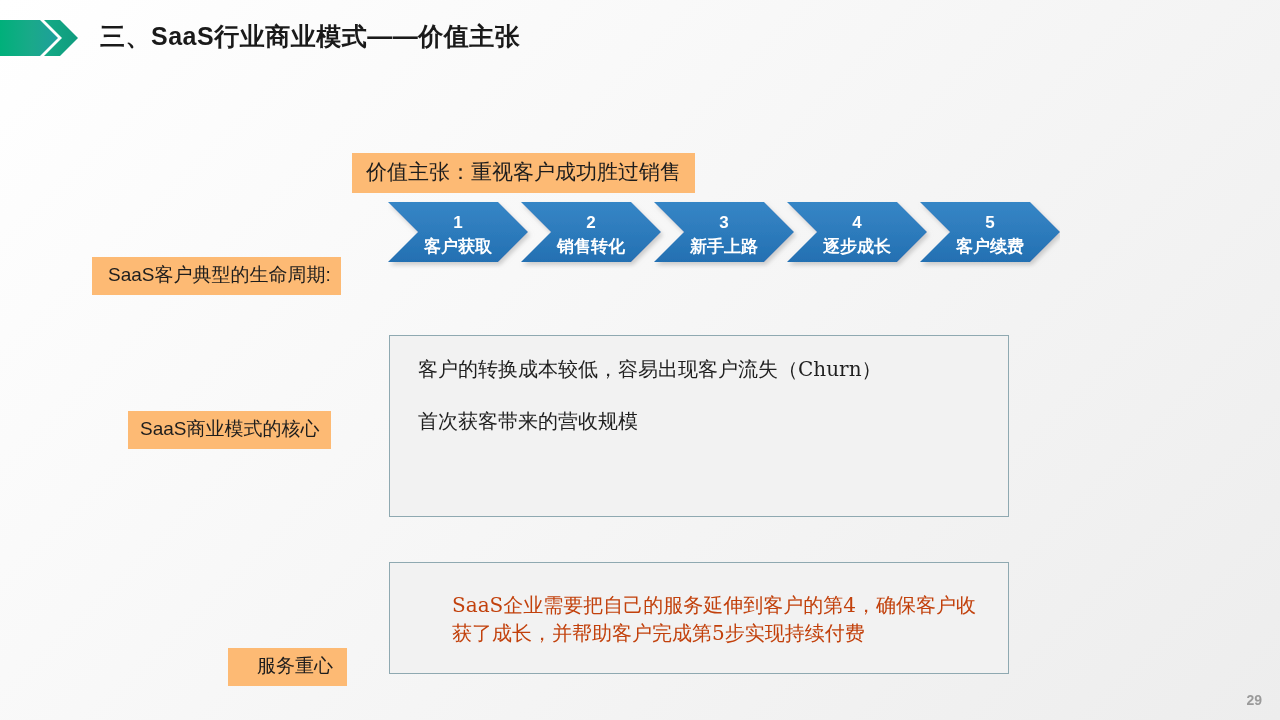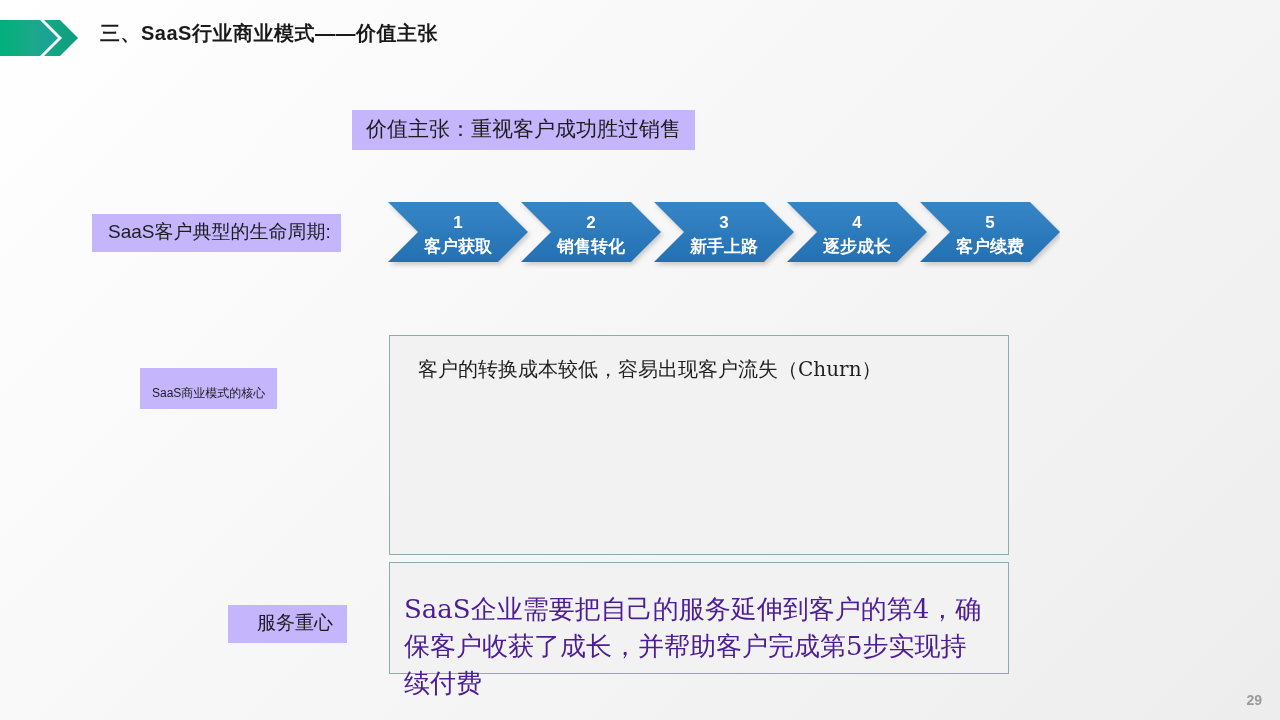--- a/index.html
+++ b/index.html
@@ -31,55 +31,56 @@
     position: absolute;
     left: 0;
     top: 0;
     width: 86px;
     height: 48px;
   }
   .slide-title {
     position: absolute;
     left: 100px;
     top: 6px;
-    font-size: 20px;
+    font-size: 25px;
     font-weight: bold;
     color: #1a1a1a;
     letter-spacing: 0.5px;
     white-space: nowrap;
     font-family: "Liberation Sans", "DejaVu Sans", sans-serif;
   }
 
   
   .teal-label {
     position: absolute;
-    background: #c4b5fd;
+    background: #fdba74;
     color: #1d1d1d;
     font-size: 20px;
     line-height: 1.25;
     white-space: nowrap;
     font-family: "Liberation Sans", "DejaVu Sans", sans-serif;
+    margin-top: 43px;
   }
   #value-prop-banner {
     left: 352px;
     top: 110px;
     padding: 6px 14px 8px 14px;
     font-size: 21px;
   }
   #lifecycle-label {
     left: 92px;
     top: 214px;
     padding: 6px 10px 8px 16px;
     font-size: 19px;
   }
   #core-model-label {
-    left: 140px;
+    left: 128px;
     top: 368px;
-    padding: 18px 12px 8px 12px;
-    font-size: 12px;
+    padding: 6px 12px 8px 12px;
+    font-size: 19px;
   }
   #service-focus-label {
     left: 228px;
     top: 605px;
     padding: 6px 14px 8px 29px;
     font-size: 19px;
   }
 
   
   .process {
@@ -109,42 +110,43 @@
   .content-box {
     position: absolute;
     background: #f2f2f2;
     border: 1px solid #8fa9b1;
     box-sizing: border-box;
   }
   #core-box {
     left: 389px;
     top: 335px;
     width: 620px;
-    height: 220px;
+    height: 182px;
     padding: 20px 0 0 28px;
   }
   #core-box .line {
     font-family: "DejaVu Serif", "Liberation Serif", serif;
     font-size: 20px;
     color: #1f1f1f;
     margin-bottom: 25px;
     white-space: nowrap;
   }
   #service-box {
     left: 389px;
     top: 562px;
     width: 620px;
     height: 112px;
     padding: 28px 18px 0 14px;
   }
   #service-box .para {
     font-family: "DejaVu Serif", "Liberation Serif", serif;
-    font-size: 26px;
+    font-size: 20px;
     line-height: 1.42;
-    color: #4c1d95;
+    color: #c2410c;
+    margin-left: 48px;
   }
 
   
   .page-number {
     position: absolute;
     right: 18px;
     bottom: 12px;
     font-size: 14px;
     font-weight: bold;
     color: #9a9a9a;
@@ -223,20 +225,21 @@
         <text class="chev-num" x="602" y="32" text-anchor="middle">5</text>
         <text class="chev-txt" x="602" y="56" text-anchor="middle">客户续费</text>
       </g>
     </svg>
   </div>
 
   <div class="teal-label" id="core-model-label">SaaS商业模式的核心</div>
 
   <div class="content-box" id="core-box">
     <div class="line">客户的转换成本较低，容易出现客户流失（Churn）</div>
+    <div class="line">首次获客带来的营收规模</div>
   </div>
 
   <div class="teal-label" id="service-focus-label">服务重心</div>
 
   <div class="content-box" id="service-box">
     <div class="para">SaaS企业需要把自己的服务延伸到客户的第4，确保客户收获了成长，并帮助客户完成第5步实现持续付费</div>
   </div>
 
   <div class="page-number">29</div>
 

